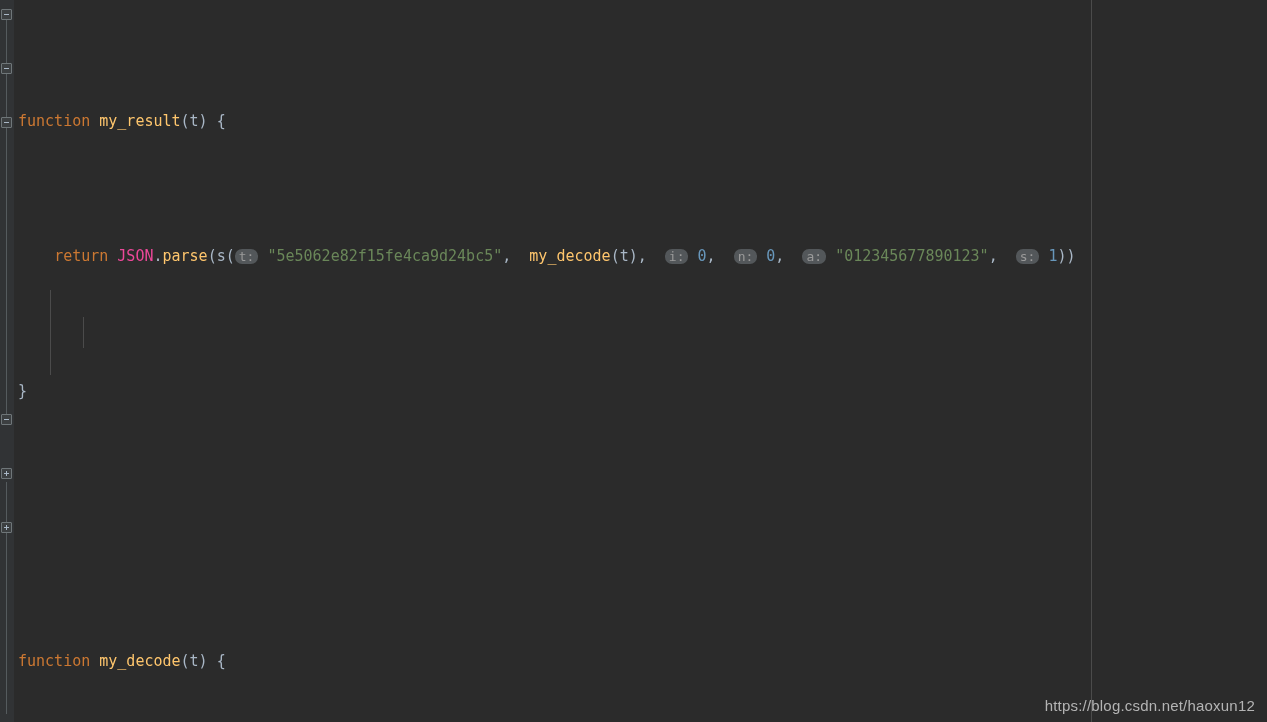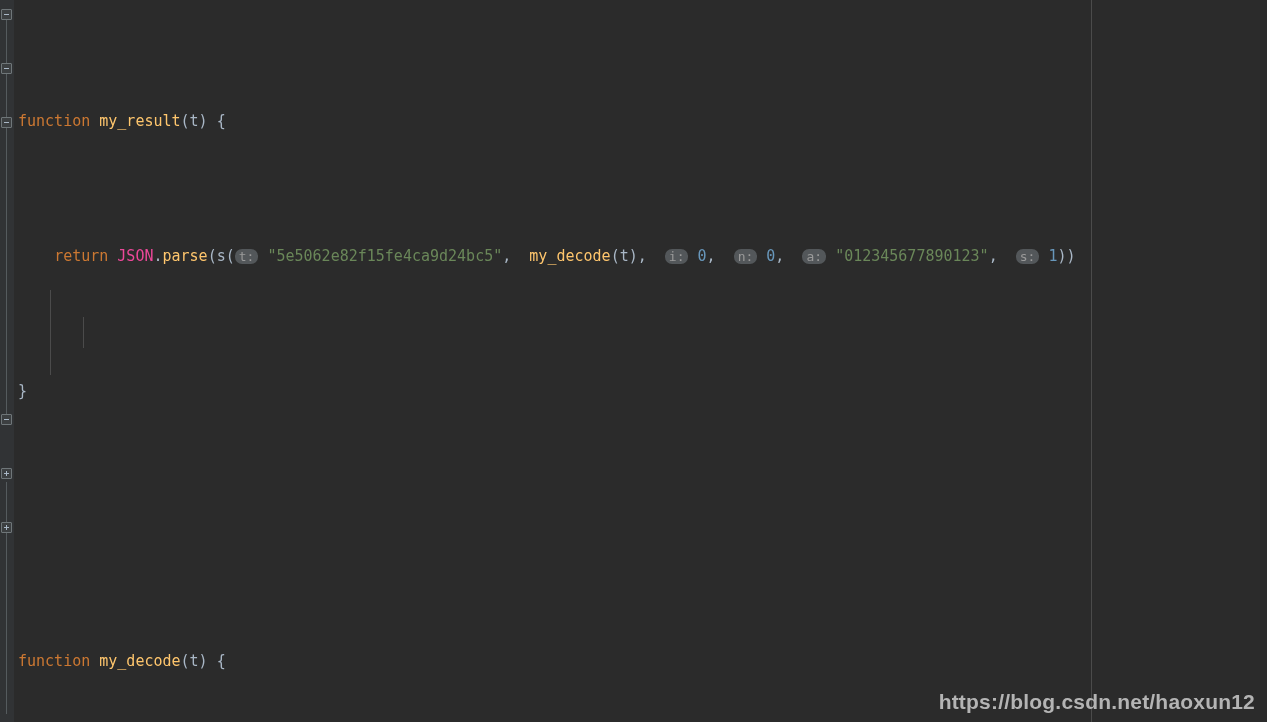--- a/index.html
+++ b/index.html
@@ -105,24 +105,23 @@
     border-radius: 7px;
     padding: 0 4px;
     font-size: 13px;
   }
 
   .watermark {
     position: absolute;
     right: 12px;
     bottom: 8px;
     font-family: "Liberation Sans", sans-serif;
-    font-size: 21px;
+    font-size: 15px;
     color: #b4b4b4;
     letter-spacing: 0.2px;
-    font-weight: bold;
   }
 </style>
 </head>
 <body>
 
 <div id="editor">
 
   <div class="gutter">
     <div class="fold-rail" style="top:20px;height:176px;"></div>
     <div class="fold-box" style="top:9px;"></div>

